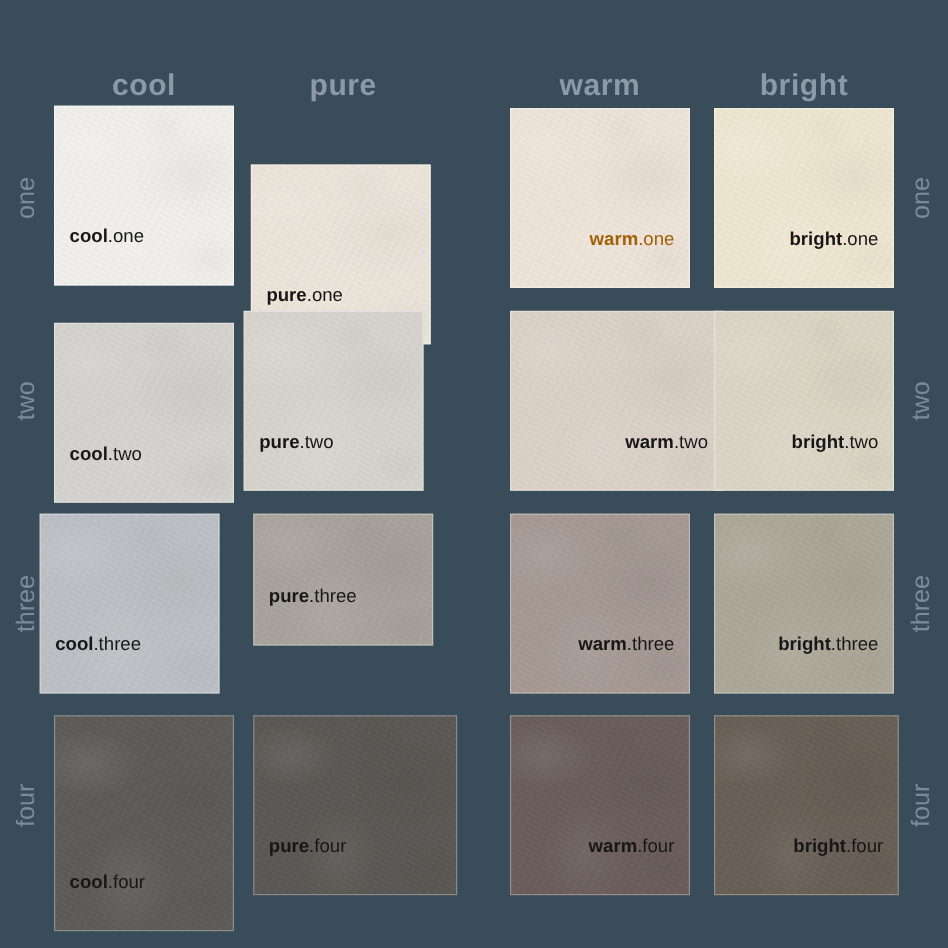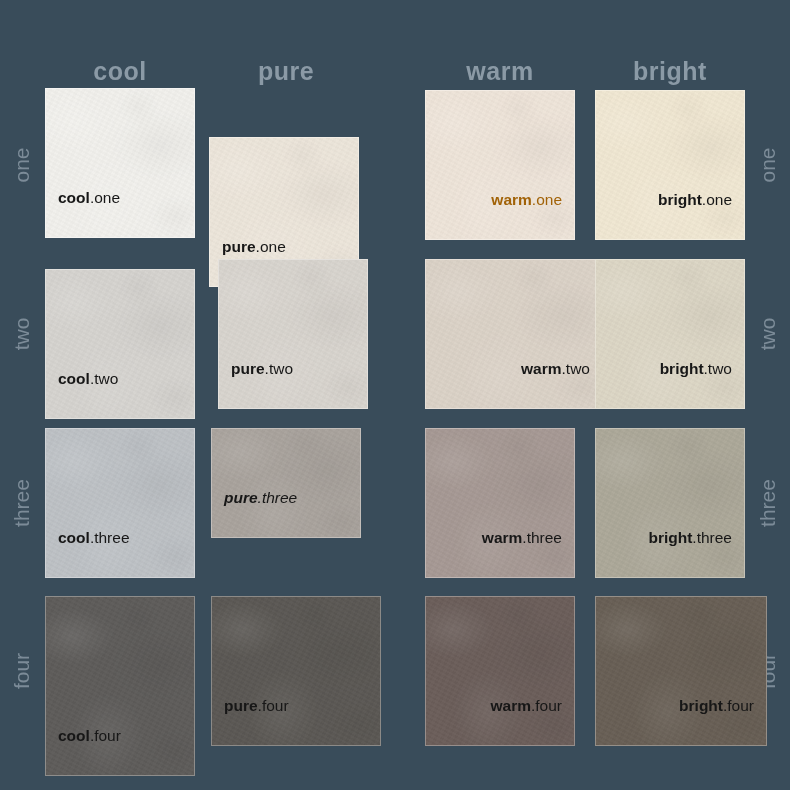--- a/index.html
+++ b/index.html
@@ -101,37 +101,37 @@
       <div class="lbl" style="color: #a16207;"><b>warm</b><span>.one</span></div>
     </div>
     <div class="swatch align-right" style="left: 595px; top: 90px; width: 150px; height: 150px; background: rgb(240, 231, 210); padding-left: 48px;">
       <div class="tex"></div>
       <div class="lbl" style="color: rgb(23, 23, 23);"><b>bright</b><span>.one</span></div>
     </div>
     <div class="swatch align-left" style="left: 45px; top: 269px; width: 150px; height: 150px; background: rgb(213, 211, 207);">
       <div class="tex"></div>
       <div class="lbl" style="color: rgb(23, 23, 23);"><b>cool</b><span>.two</span></div>
     </div>
-    <div class="swatch align-left" style="left: 218px; top: 259px; width: 150px; height: 150px; background: rgb(216, 212, 206);">
+    <div class="swatch align-left" style="left: 203px; top: 259px; width: 150px; height: 150px; background: rgb(216, 212, 206);">
       <div class="tex"></div>
       <div class="lbl" style="color: rgb(23, 23, 23);"><b>pure</b><span>.two</span></div>
     </div>
     <div class="swatch align-right" style="left: 425px; top: 259px; width: 178px; height: 150px; background: rgb(219, 210, 199);">
       <div class="tex"></div>
       <div class="lbl" style="color: rgb(23, 23, 23);"><b>warm</b><span>.two</span></div>
     </div>
     <div class="swatch align-right" style="left: 595px; top: 259px; width: 150px; height: 150px; background: rgb(220, 214, 197);">
       <div class="tex"></div>
       <div class="lbl" style="color: rgb(23, 23, 23);"><b>bright</b><span>.two</span></div>
     </div>
-    <div class="swatch align-left" style="left: 45px; top: 428px; width: 150px; height: 150px; background: rgb(189, 193, 197);">
+    <div class="swatch align-left" style="left: 33px; top: 428px; width: 150px; height: 150px; background: rgb(189, 193, 197);">
       <div class="tex"></div>
       <div class="lbl" style="color: rgb(23, 23, 23);"><b>cool</b><span>.three</span></div>
     </div>
-    <div class="swatch align-left" style="left: 211px; top: 428px; width: 150px; height: 110px; background: rgb(169, 163, 157); font-style: italic;">
+    <div class="swatch align-left" style="left: 211px; top: 428px; width: 150px; height: 110px; background: rgb(169, 163, 157);">
       <div class="tex"></div>
       <div class="lbl" style="color: rgb(23, 23, 23);"><b>pure</b><span>.three</span></div>
     </div>
     <div class="swatch align-right" style="left: 425px; top: 428px; width: 150px; height: 150px; background: rgb(166, 153, 148);">
       <div class="tex"></div>
       <div class="lbl" style="color: rgb(23, 23, 23);"><b>warm</b><span>.three</span></div>
     </div>
     <div class="swatch align-right" style="left: 595px; top: 428px; width: 150px; height: 150px; background: rgb(172, 168, 153);">
       <div class="tex"></div>
       <div class="lbl" style="color: rgb(23, 23, 23);"><b>bright</b><span>.three</span></div>
@@ -141,17 +141,17 @@
       <div class="lbl" style="color: rgb(23, 23, 23);"><b>cool</b><span>.four</span></div>
     </div>
     <div class="swatch align-left" style="left: 211px; top: 596px; width: 170px; height: 150px; background: rgb(91, 88, 84);">
       <div class="tex"></div>
       <div class="lbl" style="color: rgb(23, 23, 23);"><b>pure</b><span>.four</span></div>
     </div>
     <div class="swatch align-right" style="left: 425px; top: 596px; width: 150px; height: 150px; background: rgb(107, 94, 90);">
       <div class="tex"></div>
       <div class="lbl" style="color: rgb(23, 23, 23);"><b>warm</b><span>.four</span></div>
     </div>
-    <div class="swatch align-right" style="left: 595px; top: 596px; width: 172px; height: 150px; background: rgb(104, 95, 85);">
+    <div class="swatch align-right" style="left: 595px; top: 596px; width: 154px; height: 150px; background: rgb(104, 95, 85);">
       <div class="tex"></div>
       <div class="lbl" style="color: rgb(23, 23, 23);"><b>bright</b><span>.four</span></div>
     </div>
   </div>
 
 </body></html>

